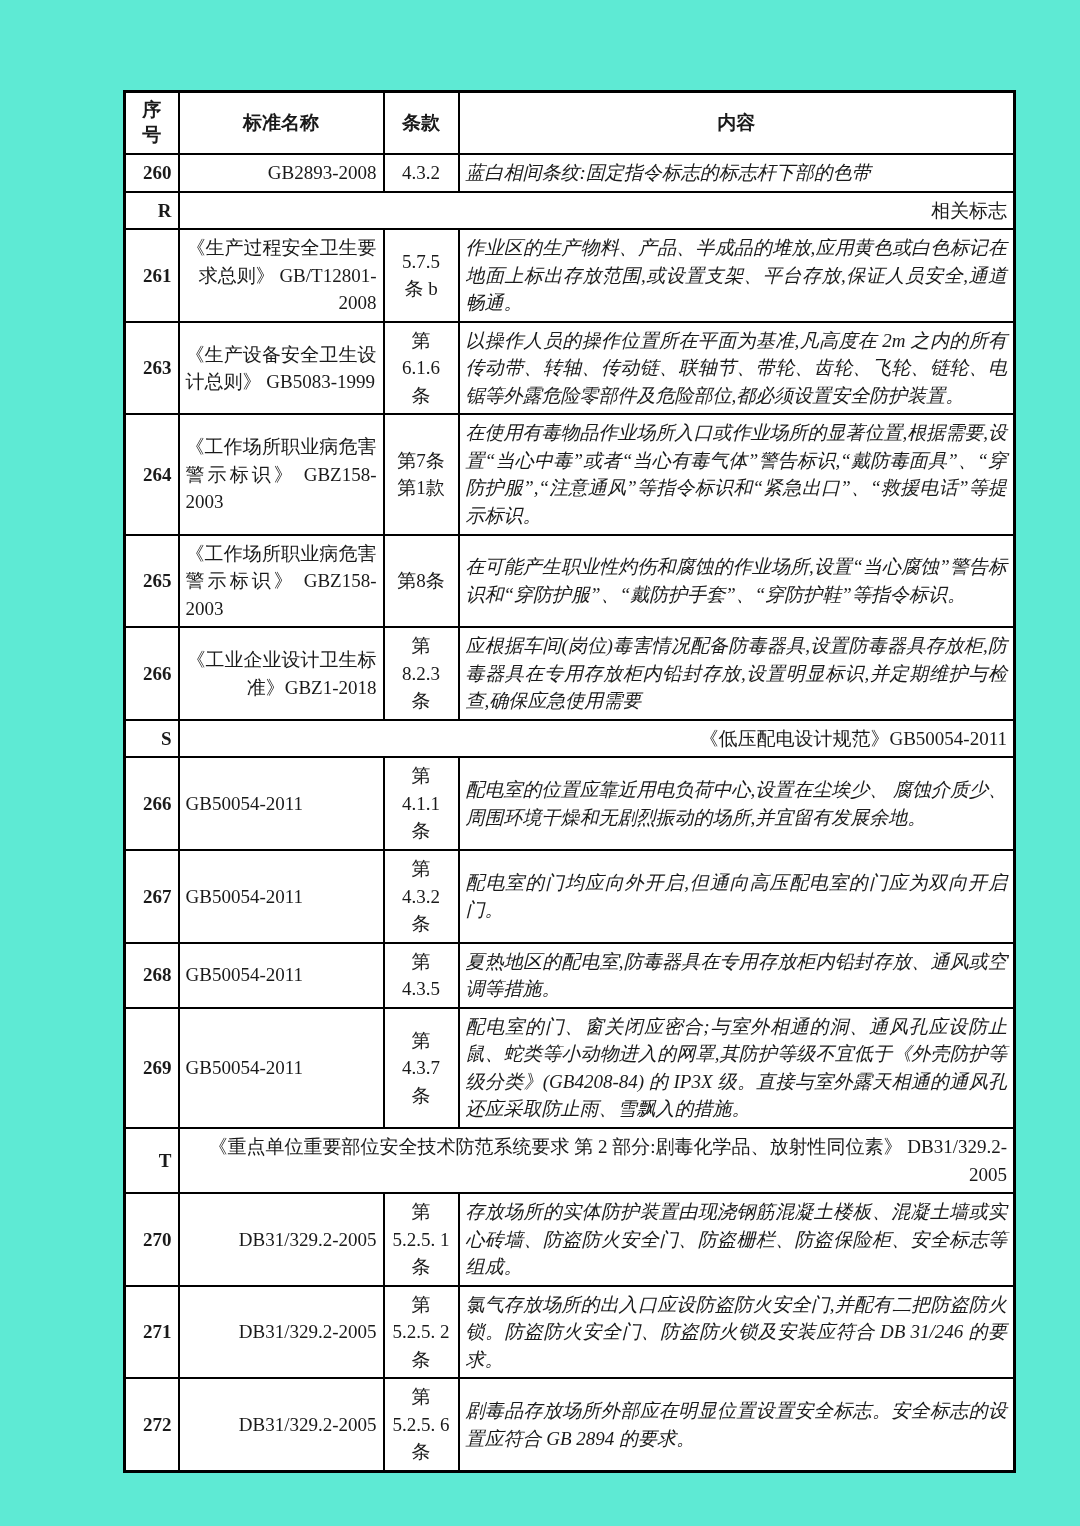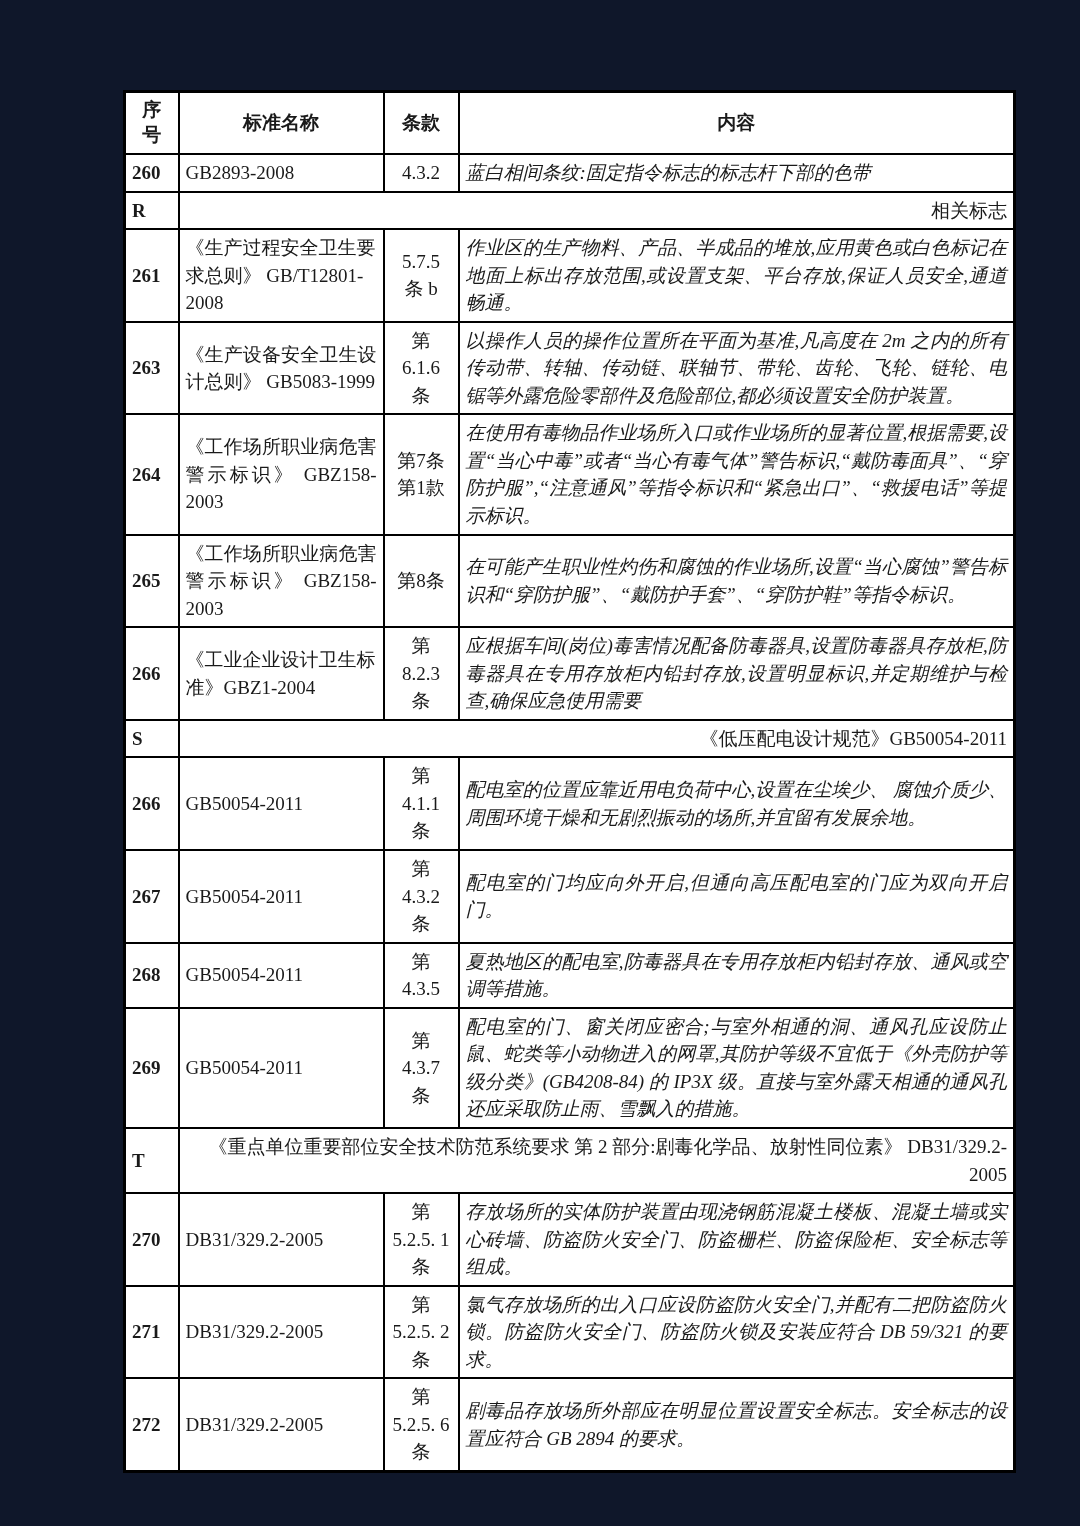--- a/index.html
+++ b/index.html
@@ -8,21 +8,21 @@
     background: #ffffff;
     width: 1080px;
     height: 1526px;
     font-family: "Liberation Serif", "DejaVu Serif", serif;
     color: #1a1a1a;
   }
   .page {
     position: relative;
     width: 1080px;
     height: 1526px;
-    background: #0f172a;
+    background: #5eead4;
     overflow: hidden;
   }
   table.std-table {
     position: absolute;
     left: 123px;
     top: 90px;
     width: 890px;
     border-collapse: collapse;
     table-layout: fixed;
     border: 3px solid #000000;
@@ -49,29 +49,29 @@
     height: 52px;
     padding: 2px 4px;
   }
   .vwrap {
     display: inline-block;
     width: 1.15em;
     line-height: 1.3;
   }
   td.no {
     font-weight: bold;
-    text-align: left;
+    text-align: right;
     font-size: 20px;
     padding: 4px 2px;
     font-family: "Liberation Serif", "DejaVu Serif", serif;
   }
   td.name {
     padding: 4px 10px;
   }
-  td.name.center { text-align: left; }
+  td.name.center { text-align: right; }
   td.name.left   { text-align: justify; margin-top: 48px; }
   td.clause {
     text-align: center;
     padding: 4px 3px;
     margin-left: 20px;
   }
   td.content {
     text-align: justify;
     padding: 4px 10px;
     font-style: italic;
@@ -131,21 +131,21 @@
           <td class="content">在使用有毒物品作业场所入口或作业场所的显著位置,根据需要,设置“当心中毒”或者“当心有毒气体”警告标识,“戴防毒面具”、“穿防护服”,“注意通风”等指令标识和“紧急出口”、“救援电话”等提示标识。</td>
         </tr>
         <tr>
           <td class="no">265</td>
           <td class="name left">《工作场所职业病危害警示标识》 GBZ158-2003</td>
           <td class="clause">第8条</td>
           <td class="content">在可能产生职业性灼伤和腐蚀的作业场所,设置“当心腐蚀”警告标识和“穿防护服”、“戴防护手套”、“穿防护鞋”等指令标识。</td>
         </tr>
         <tr>
           <td class="no">266</td>
-          <td class="name center">《工业企业设计卫生标准》GBZ1-2004</td>
+          <td class="name center">《工业企业设计卫生标准》GBZ1-2018</td>
           <td class="clause">第 8.2.3 条</td>
           <td class="content">应根据车间(岗位)毒害情况配备防毒器具,设置防毒器具存放柜,防毒器具在专用存放柜内铅封存放,设置明显标识,并定期维护与检查,确保应急使用需要</td>
         </tr>
         <tr>
           <td class="no">S</td>
           <td colspan="3" class="section">《低压配电设计规范》GB50054-2011</td>
         </tr>
         <tr>
           <td class="no">266</td>
           <td class="name left">GB50054-2011</td>
@@ -177,21 +177,21 @@
         <tr>
           <td class="no">270</td>
           <td class="name center">DB31/329.2-2005</td>
           <td class="clause">第 5.2.5. 1条</td>
           <td class="content">存放场所的实体防护装置由现浇钢筋混凝土楼板、混凝土墙或实心砖墙、防盗防火安全门、防盗栅栏、防盗保险柜、安全标志等组成。</td>
         </tr>
         <tr>
           <td class="no">271</td>
           <td class="name center">DB31/329.2-2005</td>
           <td class="clause">第 5.2.5. 2条</td>
-          <td class="content">氯气存放场所的出入口应设防盗防火安全门,并配有二把防盗防火锁。防盗防火安全门、防盗防火锁及安装应符合 DB 59/321 的要求。</td>
+          <td class="content">氯气存放场所的出入口应设防盗防火安全门,并配有二把防盗防火锁。防盗防火安全门、防盗防火锁及安装应符合 DB 31/246 的要求。</td>
         </tr>
         <tr>
           <td class="no">272</td>
           <td class="name center">DB31/329.2-2005</td>
           <td class="clause">第 5.2.5. 6条</td>
           <td class="content">剧毒品存放场所外部应在明显位置设置安全标志。安全标志的设置应符合 GB 2894 的要求。</td>
         </tr>
       </tbody>
   </table>
 </div>

